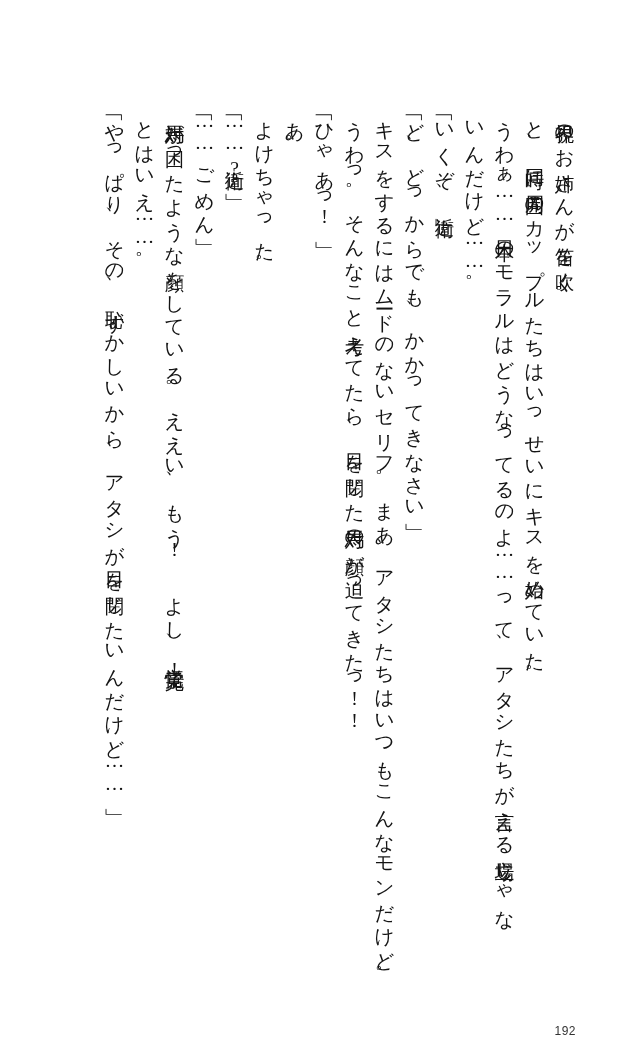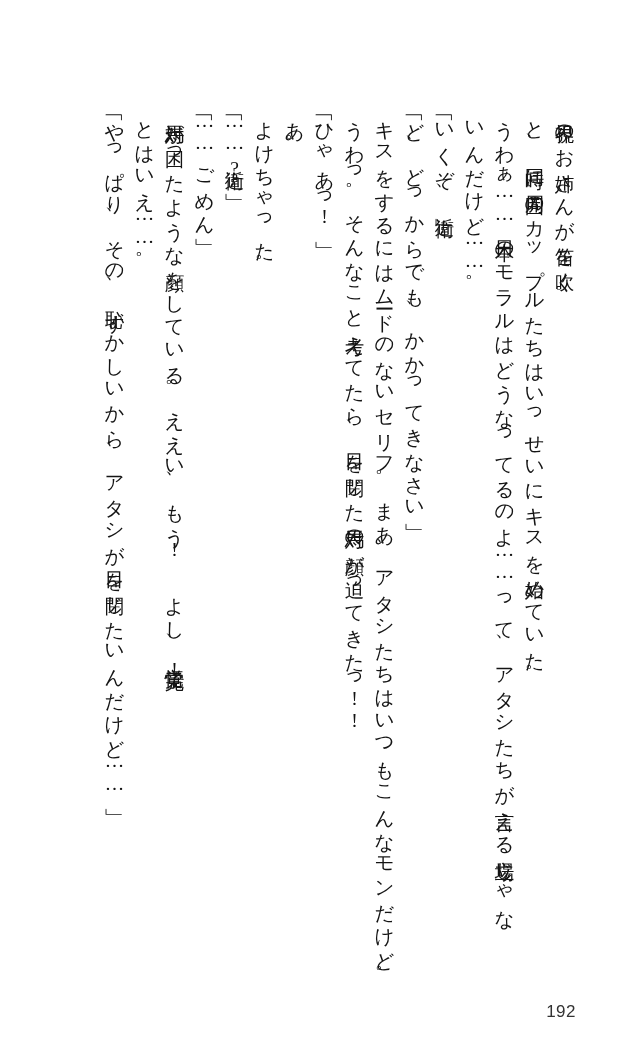--- a/index.html
+++ b/index.html
@@ -45,22 +45,22 @@
     white-space: pre;
     font-family: "Liberation Serif", "DejaVu Serif", serif;
     font-weight: 400;
     color: #141414;
     box-sizing: border-box;
     padding-top: 0px;
   }
   .page-number {
     position: absolute;
     right: 50px;
-    bottom: 28px;
-    font-size: 17px;
+    bottom: 12px;
+    font-size: 12px;
     font-family: "Liberation Sans", sans-serif;
     color: #333333;
     letter-spacing: 0.5px;
   }
 </style>
 </head>
 <body>
 
 <div class="page">
   <div class="text-block">

